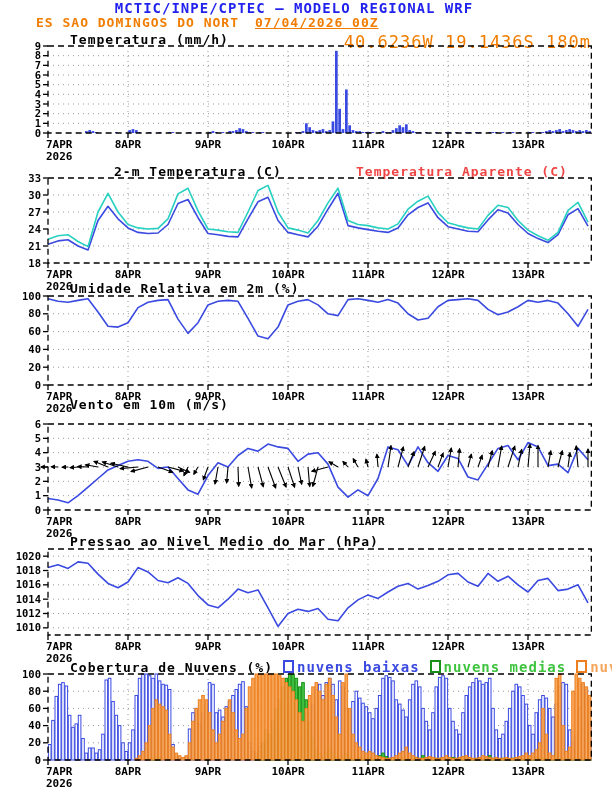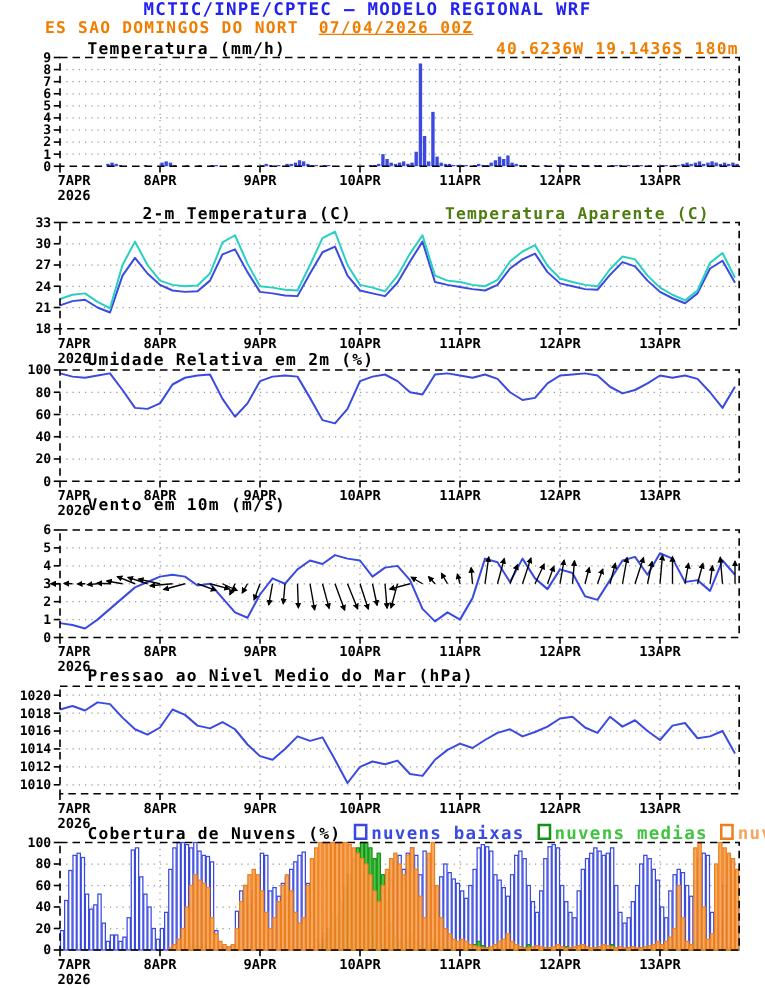--- a/index.html
+++ b/index.html
@@ -3,41 +3,41 @@
 <meta charset="utf-8">
 <style>
   html,body{margin:0;padding:0;background:#ffffff;}
   #page{position:relative;width:612px;height:792px;background:#fff;
         font-family:"DejaVu Sans Mono",monospace;overflow:hidden;}
   .hdr1{position:absolute;top:0;left:0;width:588px;text-align:center;
         font-size:14px;font-weight:bold;letter-spacing:1px;}
   .hdr2{position:absolute;top:15px;left:36px;font-size:13px;font-weight:bold;letter-spacing:1px;}
   .hdr2 .run{margin-left:16px;text-decoration:underline;}
   .ptitle{position:absolute;font-size:13px;font-weight:bold;color:#000;letter-spacing:1px;white-space:nowrap;}
-  .coords{position:absolute;font-size:13px;font-weight:bold;letter-spacing:1px;}
+  .coords{position:absolute;font-size:17px;font-weight:normal;letter-spacing:1px;}
   .lg{font-size:14px;font-weight:bold;white-space:nowrap;}
   .sq{display:inline-block;width:7px;height:9px;border:2px solid;background:#fff;
       vertical-align:-1px;margin:0 3px 0 10px;}
   svg{position:absolute;top:0;left:0;}
 </style>
 </head>
 <body>
 
 <div id="page">
 
   <div class="hdr1" style="color: rgb(34, 34, 238);">MCTIC/INPE/CPTEC — MODELO REGIONAL WRF</div>
   <div class="hdr2" style="color: rgb(240, 125, 0);">
     <span>ES SAO DOMINGOS DO NORT</span><span class="run">07/04/2026 00Z</span>
   </div>
 
   <div class="ptitle" style="top:32px;left:70px;">Temperatura (mm/h)</div>
   <div class="coords" style="top: 32px; right: 21px; color: rgb(240, 125, 0);">40.6236W 19.1436S 180m</div>
 
   <div class="ptitle" style="top:164px;left:70px;margin-left:44px;">2-m Temperatura (C)</div>
-  <div class="ptitle" style="top: 164px; left: 356px; color: #4d7c0f;">Temperatura Aparente (C)</div>
+  <div class="ptitle" style="top: 164px; left: 356px; color: #ef4444;">Temperatura Aparente (C)</div>
 
   <div class="ptitle" style="top:281px;left:70px;">Umidade Relativa em 2m (%)</div>
 
   <div class="ptitle" style="top:397px;left:70px;">Vento em 10m (m/s)</div>
 
   <div class="ptitle" style="top:534px;left:70px;">Pressao ao Nivel Medio do Mar (hPa)</div>
 
   <div class="ptitle" style="top:659px;left:70px;">
     <span>Cobertura de Nuvens (%)</span><span class="sq" id="sq0" style="border-color: rgb(58, 74, 224);"></span><span class="lg" id="lg0" style="color: rgb(58, 74, 224);">nuvens baixas</span><span class="sq" id="sq1" style="border-color: rgb(22, 144, 22);"></span><span class="lg" id="lg1" style="color: rgb(62, 196, 62);">nuvens medias</span><span class="sq" id="sq2" style="border-color: rgb(238, 127, 28);"></span><span class="lg" id="lg2" style="color: rgb(246, 165, 90);">nuvens altas</span>
   </div>

